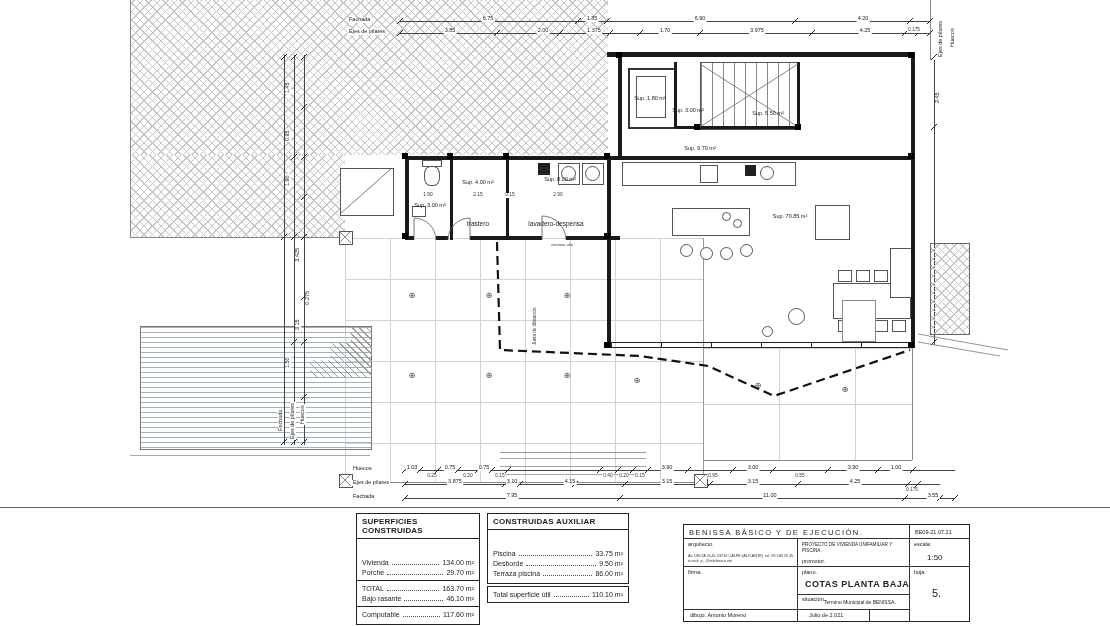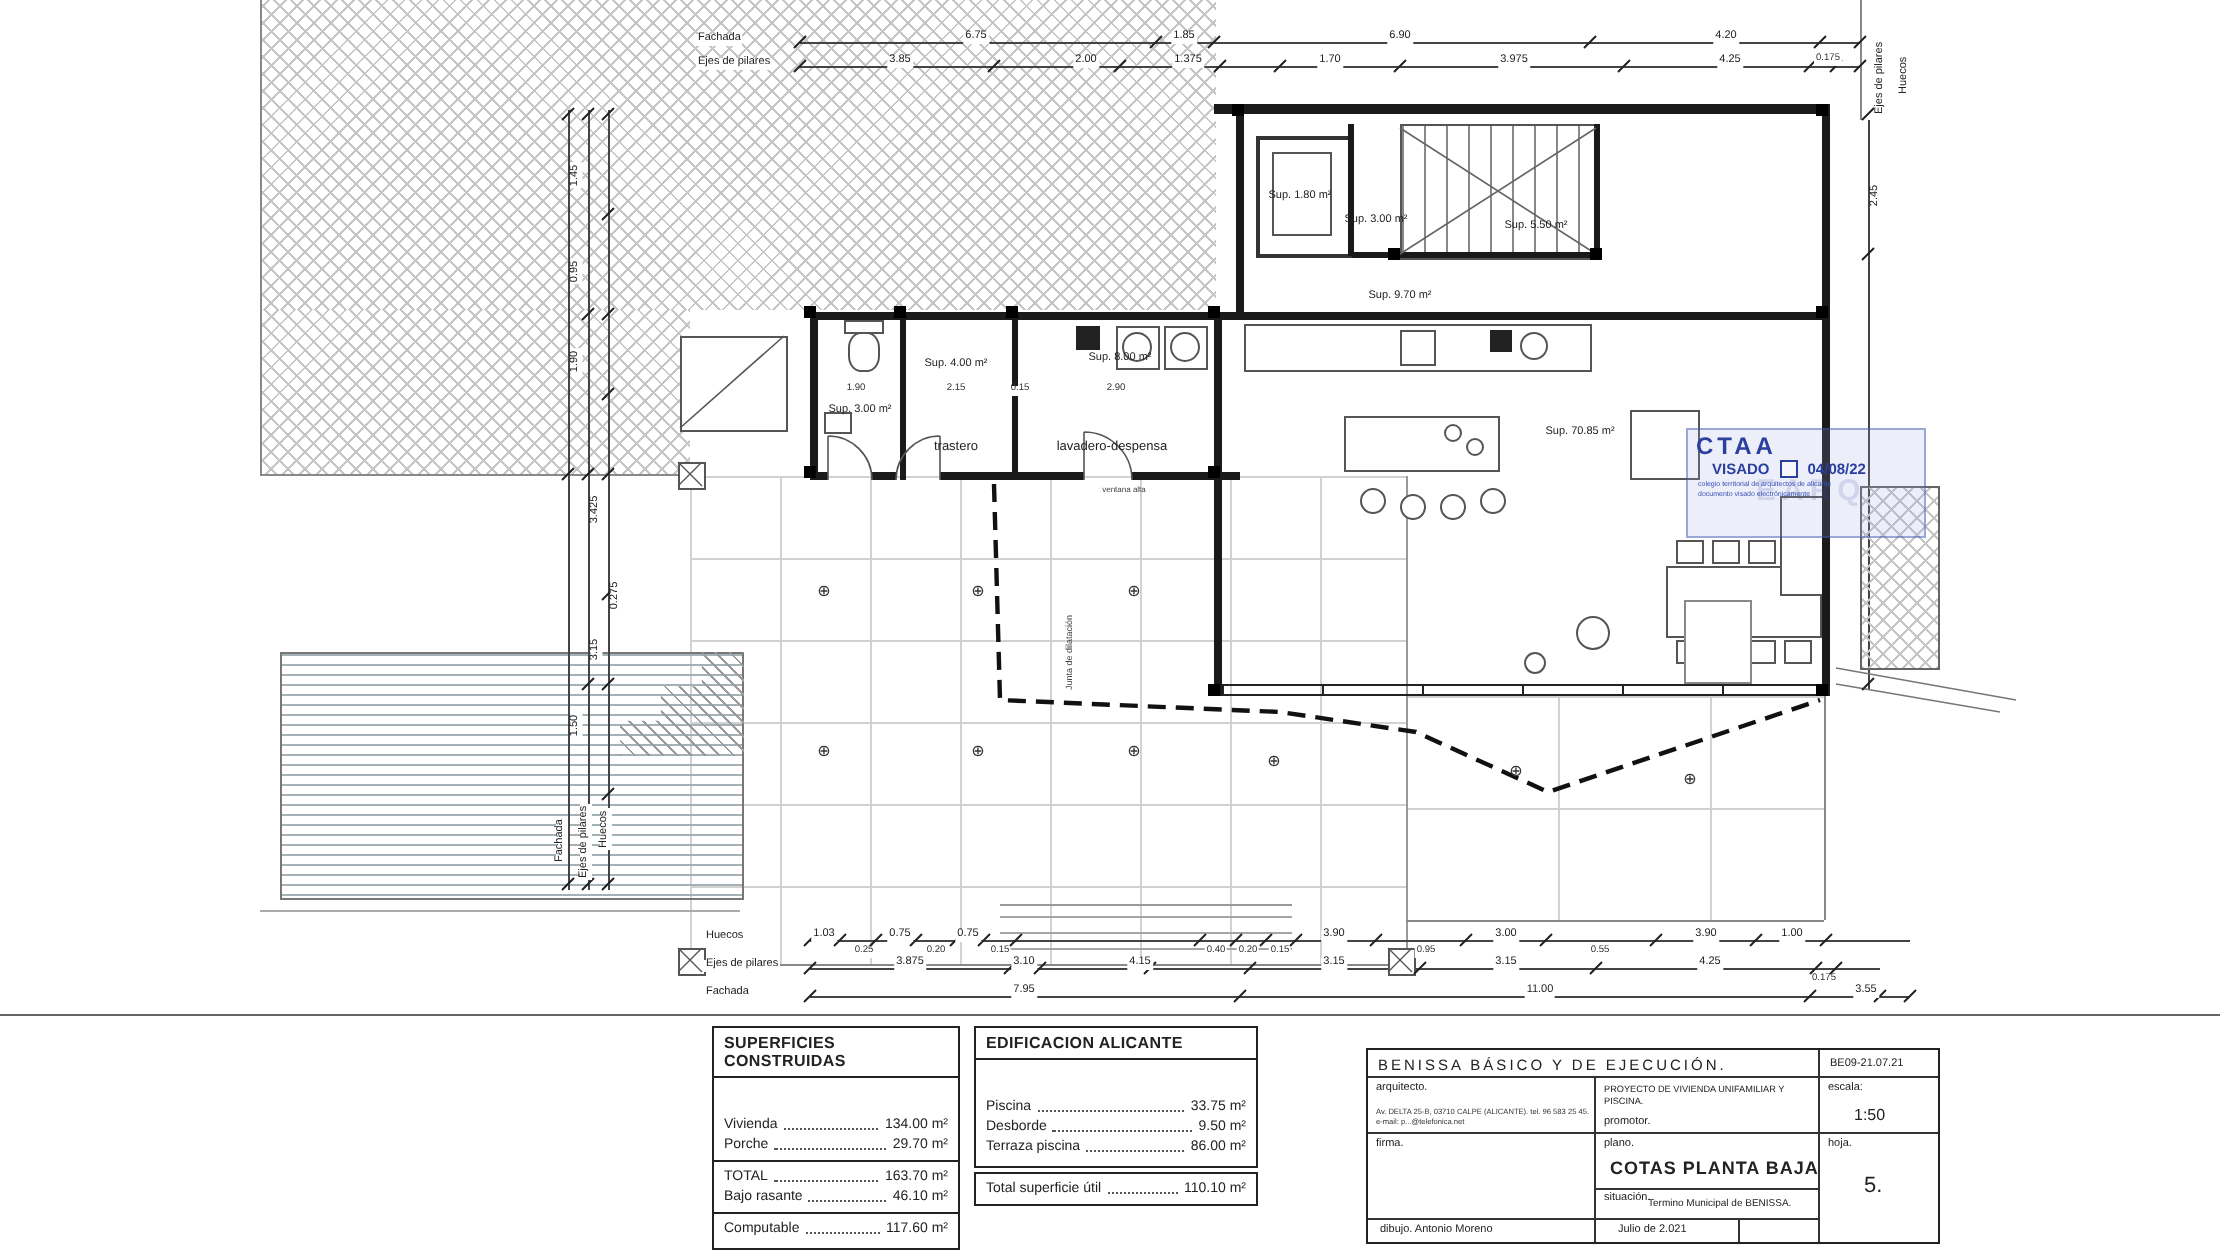--- a/index.html
+++ b/index.html
@@ -284,31 +284,20 @@
   <span class="dim rot" style="left:308px;top:295px;">0.275</span>
   <span class="dim rot" style="left:288px;top:360px;">1.50</span>
 
   <span class="dim rot" style="left:938px;top:95px;">2.45</span>
 
   <span class="dim sub" style="left:428px;top:193px;">1.90</span>
   <span class="dim sub" style="left:478px;top:193px;">2.15</span>
   <span class="dim sub" style="left:510px;top:193px;">0.15</span>
   <span class="dim sub" style="left:558px;top:193px;">2.90</span>
 
-  <div class="stamp">
-    <div class="stamp-org">CTAA</div>
-    <div class="stamp-watermark">EARQ</div>
-    <div class="stamp-row">
-      <span>VISADO</span>
-      <span class="stamp-box"></span>
-      <span>04/08/22</span>
-    </div>
-    <div class="stamp-small">colegio territorial de arquitectos de alicante</div>
-    <div class="stamp-small">documento visado electrónicamente</div>
-  </div>
 
   <div class="tbl" style="left:356px;top:513px;width:112px;">
     <div class="tbl-title">SUPERFICIES CONSTRUIDAS</div>
     <div class="tbl-row">
       <span>Vivienda</span>
         <span class="leader"></span>
         <span class="val">134.00 m²</span>
     </div>
     <div class="tbl-row">
       <span>Porche</span>
@@ -328,21 +317,21 @@
     </div>
     <div class="tbl-sep"></div>
     <div class="tbl-row">
       <span>Computable</span>
         <span class="leader"></span>
         <span class="val">117.60 m²</span>
     </div>
   </div>
 
   <div class="tbl" style="left:487px;top:513px;width:130px;">
-    <div class="tbl-title">EDIFICACION ALICANTE</div>
+    <div class="tbl-title">CONSTRUIDAS AUXILIAR</div>
     <div class="tbl-row">
       <span>Piscina</span>
         <span class="leader"></span>
         <span class="val">33.75 m²</span>
     </div>
     <div class="tbl-row">
       <span>Desborde</span>
         <span class="leader"></span>
         <span class="val">9.50 m²</span>
     </div>

